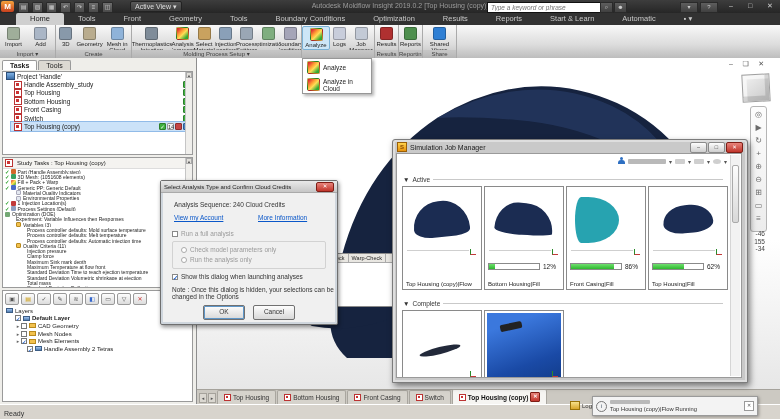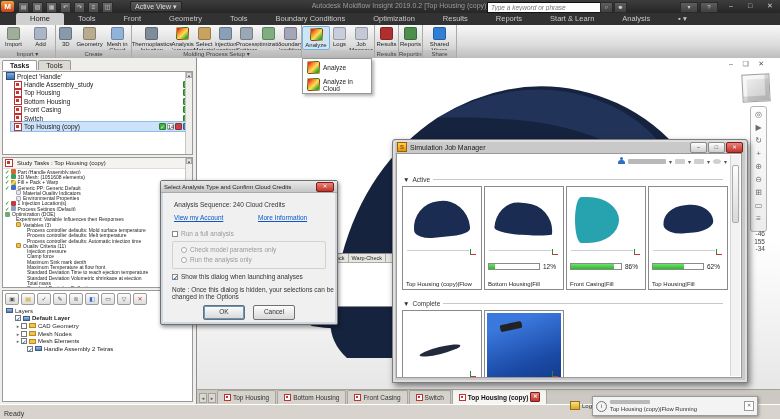--- a/index.html
+++ b/index.html
@@ -208,21 +208,21 @@
     <span class="rtab active">Home</span>
       <span class="rtab">Tools</span>
       <span class="rtab">Front</span>
       <span class="rtab">Geometry</span>
       <span class="rtab">Tools</span>
       <span class="rtab">Boundary Conditions</span>
       <span class="rtab">Optimization</span>
       <span class="rtab">Results</span>
       <span class="rtab">Reports</span>
       <span class="rtab">Start &amp; Learn</span>
-      <span class="rtab">Analysis</span>
+      <span class="rtab">Automatic</span>
     <span class="rtab">▪ ▾</span>
   </div>
 
   <div class="ab ribbon">
     <div class="rgroup" style="width:56px">
       <div class="rbtns">
         <div class="rbtn" style="width:27px">
             <span class="ric ric-import"></span>
             <span class="rlb">Import</span>
           </div>

